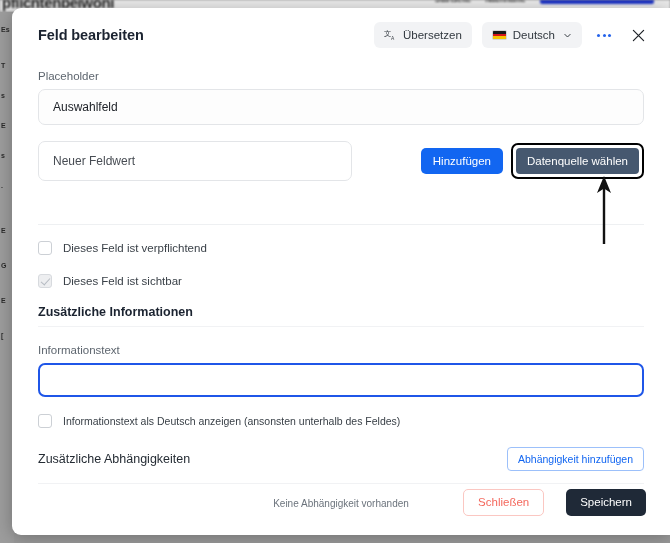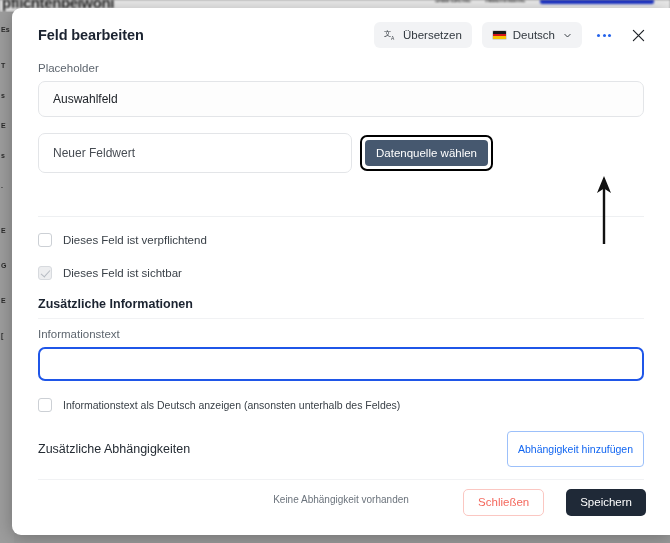--- a/index.html
+++ b/index.html
@@ -120,20 +120,21 @@
     width: 24px; height: 24px;
     color: #20242a; font-size: 15px; line-height: 1;
   }
 
   
   .dlg-body { padding: 0 26px; }
 
   .field-label {
     font-size: 11.5px; color: #5e666f;
     margin-bottom: 7px;
+    margin-top: 8px;
   }
   .txt-input {
     width: 100%; height: 36px;
     border: 1px solid #e3e5e8; border-radius: 7px;
     background: #fdfdfd;
     font-family: inherit; font-size: 12px; color: #20242a;
     padding: 0 14px;
     outline: none;
   }
   .txt-input::placeholder { color: #5e666f; }
@@ -227,21 +228,21 @@
   }
 
   .dep-row {
     display: flex; align-items: center;
   }
   .dep-title { font-size: 12.5px; color: #252c34; }
   .btn-outline-blue {
     margin-left: auto;
     background: #fff; color: #1266f1;
     border: 1px solid #9cc0fa; border-radius: 4px;
-    height: 36px; padding: 0 10px;
+    height: 24px; padding: 0 10px;
     font-family: inherit; font-size: 10.5px;
     cursor: pointer; white-space: nowrap;
   }
 
   .empty-note {
     text-align: center;
     font-size: 10px; color: #6b737c;
     padding: 14px 0 0 0;
   }
 
@@ -338,20 +339,21 @@
     </div>
   </div>
 
   <div class="dlg-body">
 
     <div class="field-label">Placeholder</div>
     <input class="txt-input" type="text" value="Auswahlfeld" style="">
 
     <div class="row-newvalue">
       <input class="newvalue-input" type="text" placeholder="Neuer Feldwert" style="">
+      <button class="btn-add">Hinzufügen</button>
       <span class="ds-wrap">
         <button class="btn-datasource">Datenquelle wählen</button>
       </span>
     </div>
   </div>
 
   <svg class="arrow" viewBox="0 0 24 70">
     <line x1="12" y1="68" x2="12" y2="12" stroke="#111" stroke-width="2.4"></line>
     <polygon points="12,0 19,17 12,12.5 5,17" fill="#111"></polygon>
   </svg>

